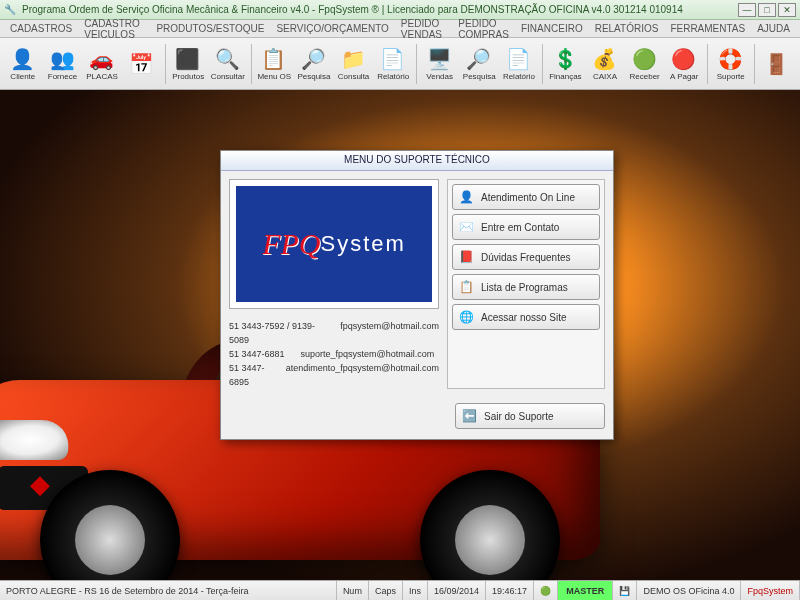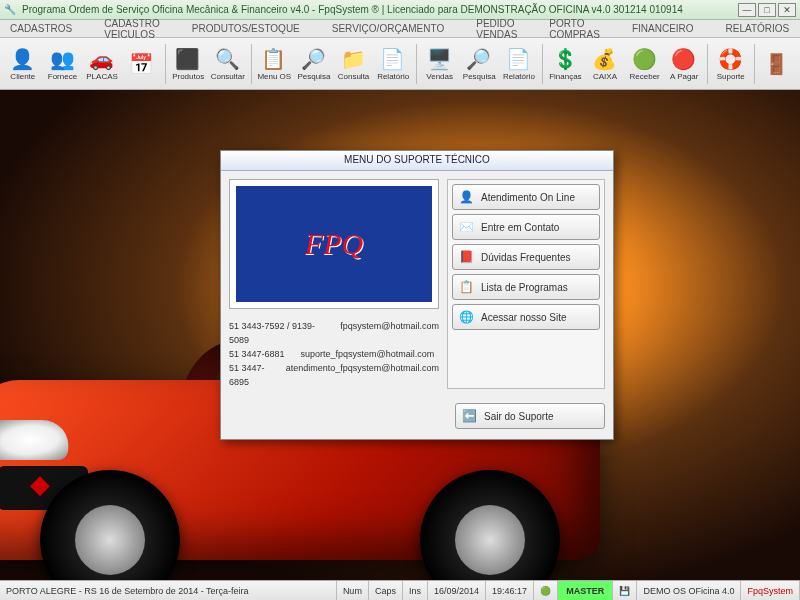--- a/index.html
+++ b/index.html
@@ -1,21 +1,21 @@
 <!DOCTYPE html>
 <html><head>
 <meta charset="utf-8">
 <style>
 * { box-sizing: border-box; margin: 0; padding: 0; }
 body { font-family: Tahoma, Arial, sans-serif; font-size: 11px; width: 800px; height: 600px; overflow: hidden; background: #ece9d8; }
 .titlebar { height: 20px; background: linear-gradient(#e8f4e8,#d0e8d0); border-bottom: 1px solid #a0c0a0; display: flex; align-items: center; padding: 0 4px; color: #2a5a2a; font-size: 10px; }
 .titlebar .ticon { width: 14px; height: 14px; margin-right: 4px; display: inline-flex; align-items: center; justify-content: center; }
 .titlebar .spacer { flex: 1; }
 .winbtn { width: 18px; height: 14px; border: 1px solid #888; background: #eee; margin-left: 2px; font-size: 9px; display: flex; align-items: center; justify-content: center; cursor: pointer; }
-.menubar { height: 18px; background: #e8e8e8; border-bottom: 1px solid #bbb; display: flex; align-items: center; padding: 0 4px; gap: 20px; color: #555; font-size: 10px; }
+.menubar { height: 18px; background: #e8e8e8; border-bottom: 1px solid #bbb; display: flex; align-items: center; padding: 0 4px; gap: 0; color: #555; font-size: 10px; }
 .menubar span { padding: 2px 6px; cursor: pointer; }
 .toolbar { height: 52px; background: linear-gradient(#f4f4f4,#e4e4e4); border-bottom: 1px solid #aaa; display: flex; align-items: center; padding: 2px 4px; gap: 2px; overflow: hidden; }
 .tbtn { width: 44px; height: 46px; display: flex; flex-direction: column; align-items: center; justify-content: center; cursor: pointer; border-radius: 3px; }
 .tbtn .ic { width: 28px; height: 26px; display: flex; align-items: center; justify-content: center; font-size: 20px; }
 .tbtn .lbl { font-size: 8px; color: #333; text-align: center; line-height: 9px; }
 .vsep { width: 1px; height: 40px; background: #bbb; margin: 0 2px; }
 .workspace { position: relative; height: 490px; background: radial-gradient(ellipse at 60% 40%, #ffd060 0%, #ff9020 20%, #5a3010 45%, #1a0a05 75%); overflow: hidden; }
 .car { position: absolute; bottom: -40px; left: -80px; width: 700px; height: 340px; }
 .carbody { position: absolute; left: 60px; bottom: 60px; width: 620px; height: 180px; background: linear-gradient(135deg,#ff5020,#b01000 60%,#600800); border-radius: 40px 120px 30px 20px / 30px 60px 20px 15px; box-shadow: inset -20px -20px 40px rgba(0,0,0,.5), 0 10px 30px rgba(0,0,0,.6); }
 .carroof { position: absolute; left: 260px; bottom: 180px; width: 360px; height: 100px; background: linear-gradient(#2a0805,#801810); border-radius: 60px 140px 10px 10px / 70px 90px 10px 10px; box-shadow: inset -10px -10px 30px rgba(0,0,0,.4); }
@@ -58,21 +58,21 @@
   <div class="winbtn">□</div>
   <div class="winbtn">✕</div>
 </div>
 
 <div class="menubar" id="menubar">
     <span>CADASTROS</span>
     <span>CADASTRO VEICULOS</span>
     <span>PRODUTOS/ESTOQUE</span>
     <span>SERVIÇO/ORÇAMENTO</span>
     <span>PEDIDO VENDAS</span>
-    <span>PORTO COMPRAS</span>
+    <span>PEDIDO COMPRAS</span>
     <span>FINANCEIRO</span>
     <span>RELATÓRIOS</span>
     <span>FERRAMENTAS</span>
     <span>AJUDA</span>
   </div>
 
 <div class="toolbar" id="toolbar">
     <div class="tbtn">
       <div class="ic">👤</div>
       <div class="lbl">Cliente</div>
@@ -169,20 +169,21 @@
     <div class="wheel w2"></div>
   </div>
 
   <div class="dialog">
     <div class="dlgtitle">MENU DO SUPORTE TÉCNICO</div>
     <div class="dlgbody">
       <div class="leftcol">
         <div class="logobox">
           <div class="logoinner">
             <div class="fpq">FPQ</div>
+            <div class="sys">System</div>
           </div>
         </div>
         <div class="contacts" id="contacts">
             <div class="row">
               <span>51 3443-7592 / 9139-5089</span>
               <span>fpqsystem@hotmail.com</span>
             </div>
             <div class="row">
               <span>51 3447-6881</span>
               <span>suporte_fpqsystem@hotmail.com</span>

